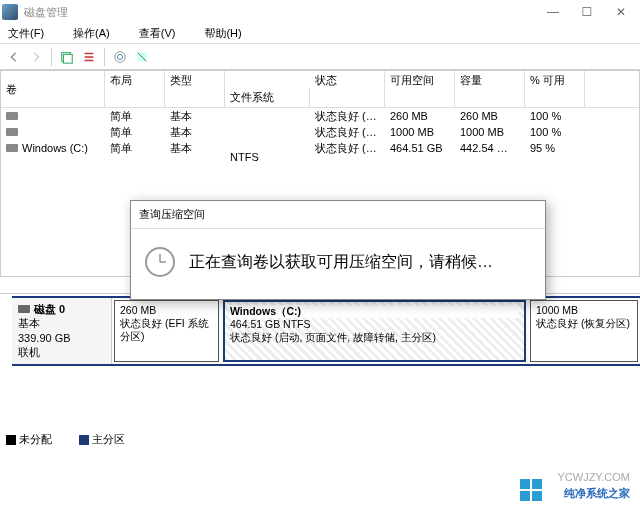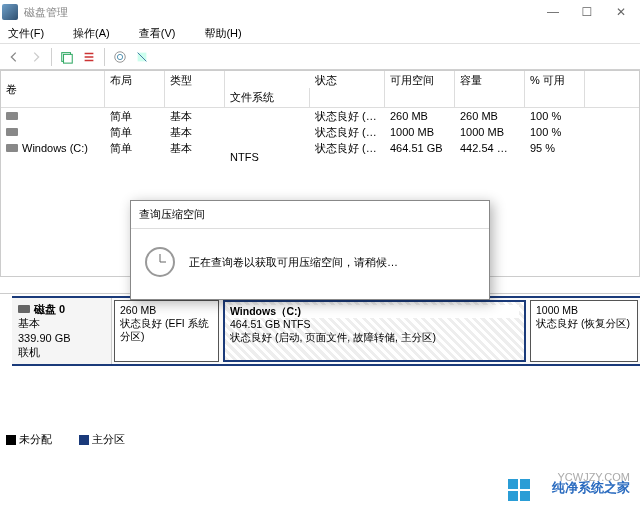--- a/index.html
+++ b/index.html
@@ -103,21 +103,21 @@
     border-radius: 1px;
     display:inline-block;
   }
   .tablespace {
     height: 120px;
   }
   
   .dialog {
     position: absolute;
     left: 130px; top: 200px;
-    width: 360px;
+    width: 416px;
     background: #fff;
     border: 1px solid #888;
     box-shadow: 3px 3px 12px rgba(0,0,0,0.3);
     z-index: 50;
   }
   .dlg-title {
     padding: 6px 8px;
     font-size: 11px;
     border-bottom: 1px solid #ddd;
   }
@@ -144,21 +144,21 @@
     transform: translate(-50%,-100%);
   }
   .clock-icon::after {
     content:"";
     position:absolute;
     left:50%; top:50%;
     width:6px; height:1px;
     background:#666;
     transform: translate(0,-50%);
   }
-  .dlg-text { font-size: 11px; }
+  .dlg-text { font-size: 16px; }
   
   .disk-panel {
     position: absolute;
     left: 0; right: 0;
     top: 296px;
     height: 70px;
     display: flex;
     border-top: 2px solid #1a3a7a;
     border-bottom: 2px solid #1a3a7a;
     background: #fafafa;
@@ -209,22 +209,22 @@
     display:inline-block;
     margin-right:3px;
     vertical-align:middle;
   }
   .lg1 { background:#000; }
   .lg2 { background:#1a3a7a; }
   
   .watermark {
     position:absolute;
     right:10px; bottom:6px;
-    display:flex; align-items:flex-start; gap:22px;
-    color:#2a6bbf; font-size:13px; font-weight:bold;
+    display:flex; align-items:flex-end; gap:22px;
+    color:#2a6bbf; font-size:11px; font-weight:bold;
   }
   .wm-logo {
     width:22px; height:22px;
     display:grid;
     grid-template-columns: 10px 10px;
     grid-template-rows: 10px 10px;
     gap:2px;
   }
   .wm-logo span { background:#2a9dd6; }
   

